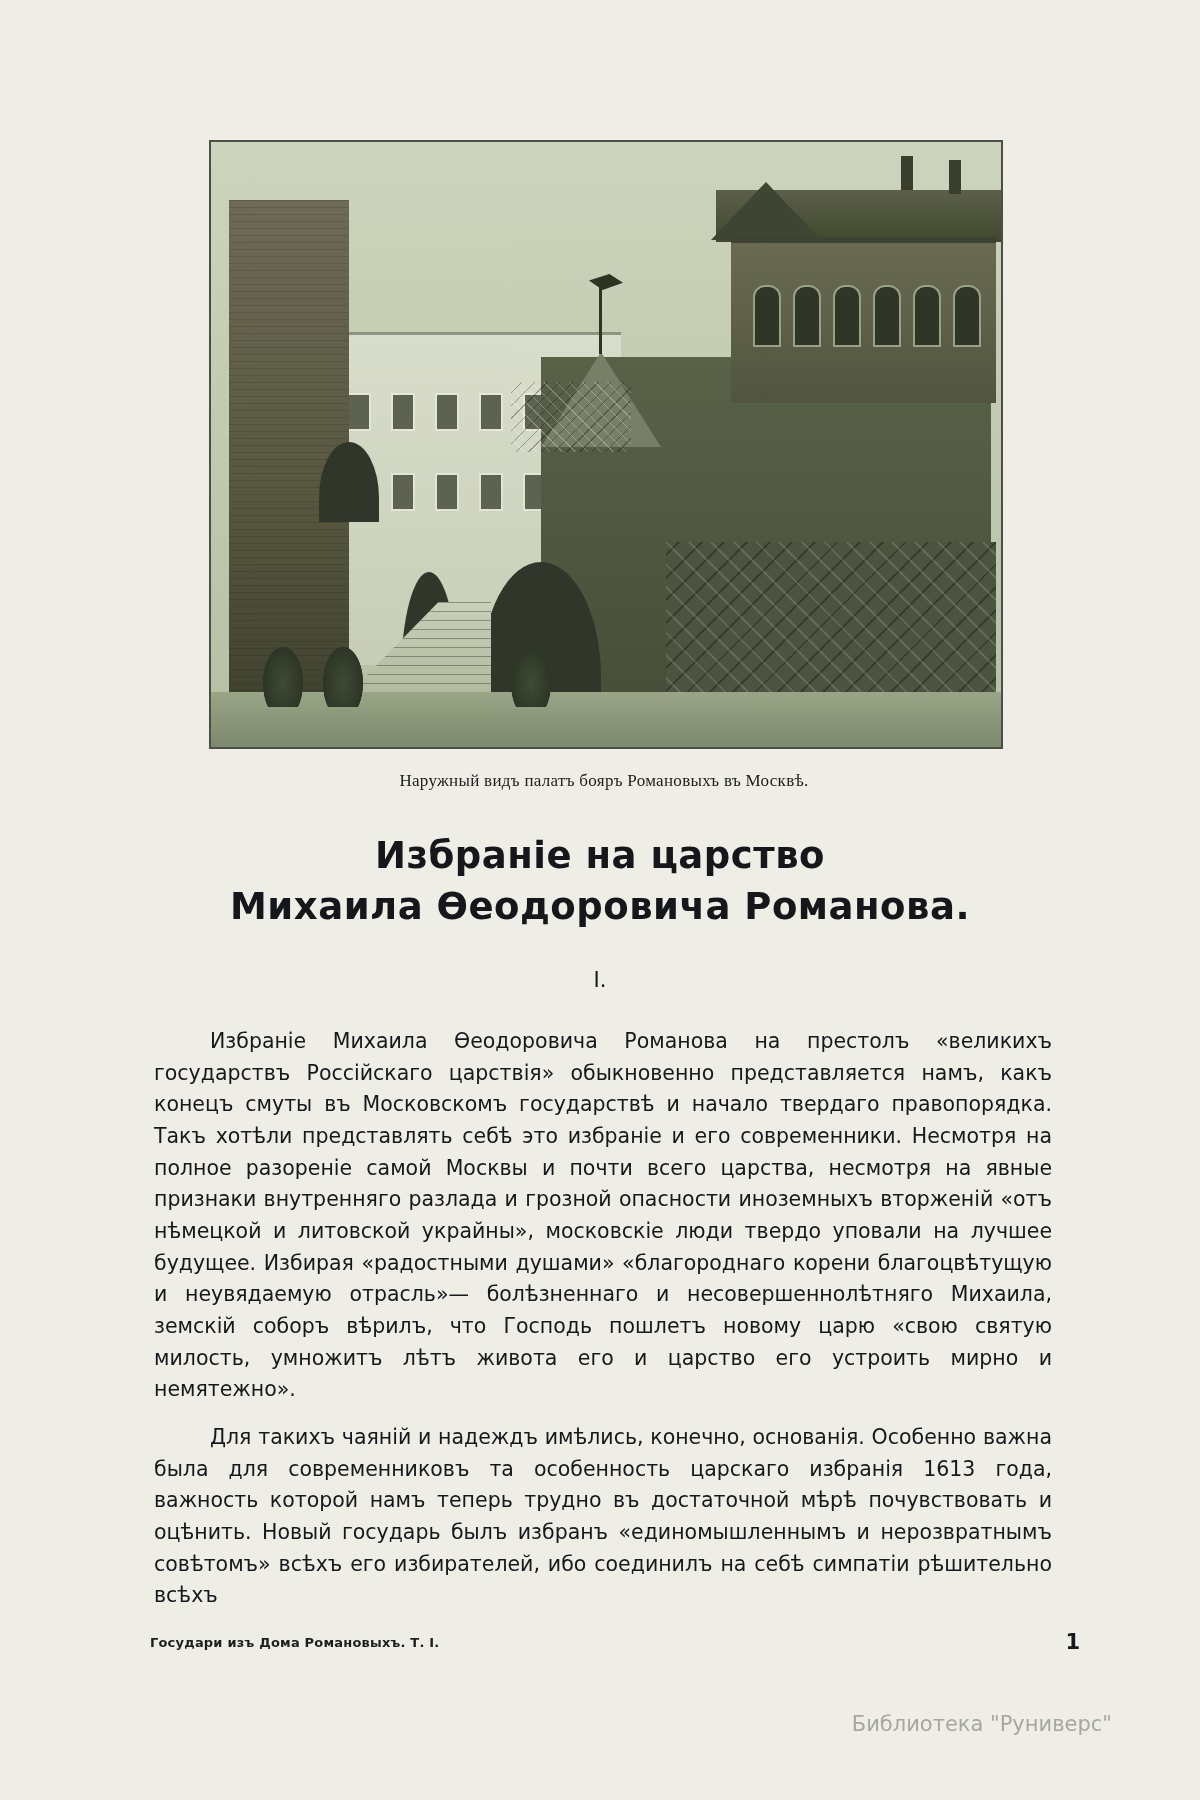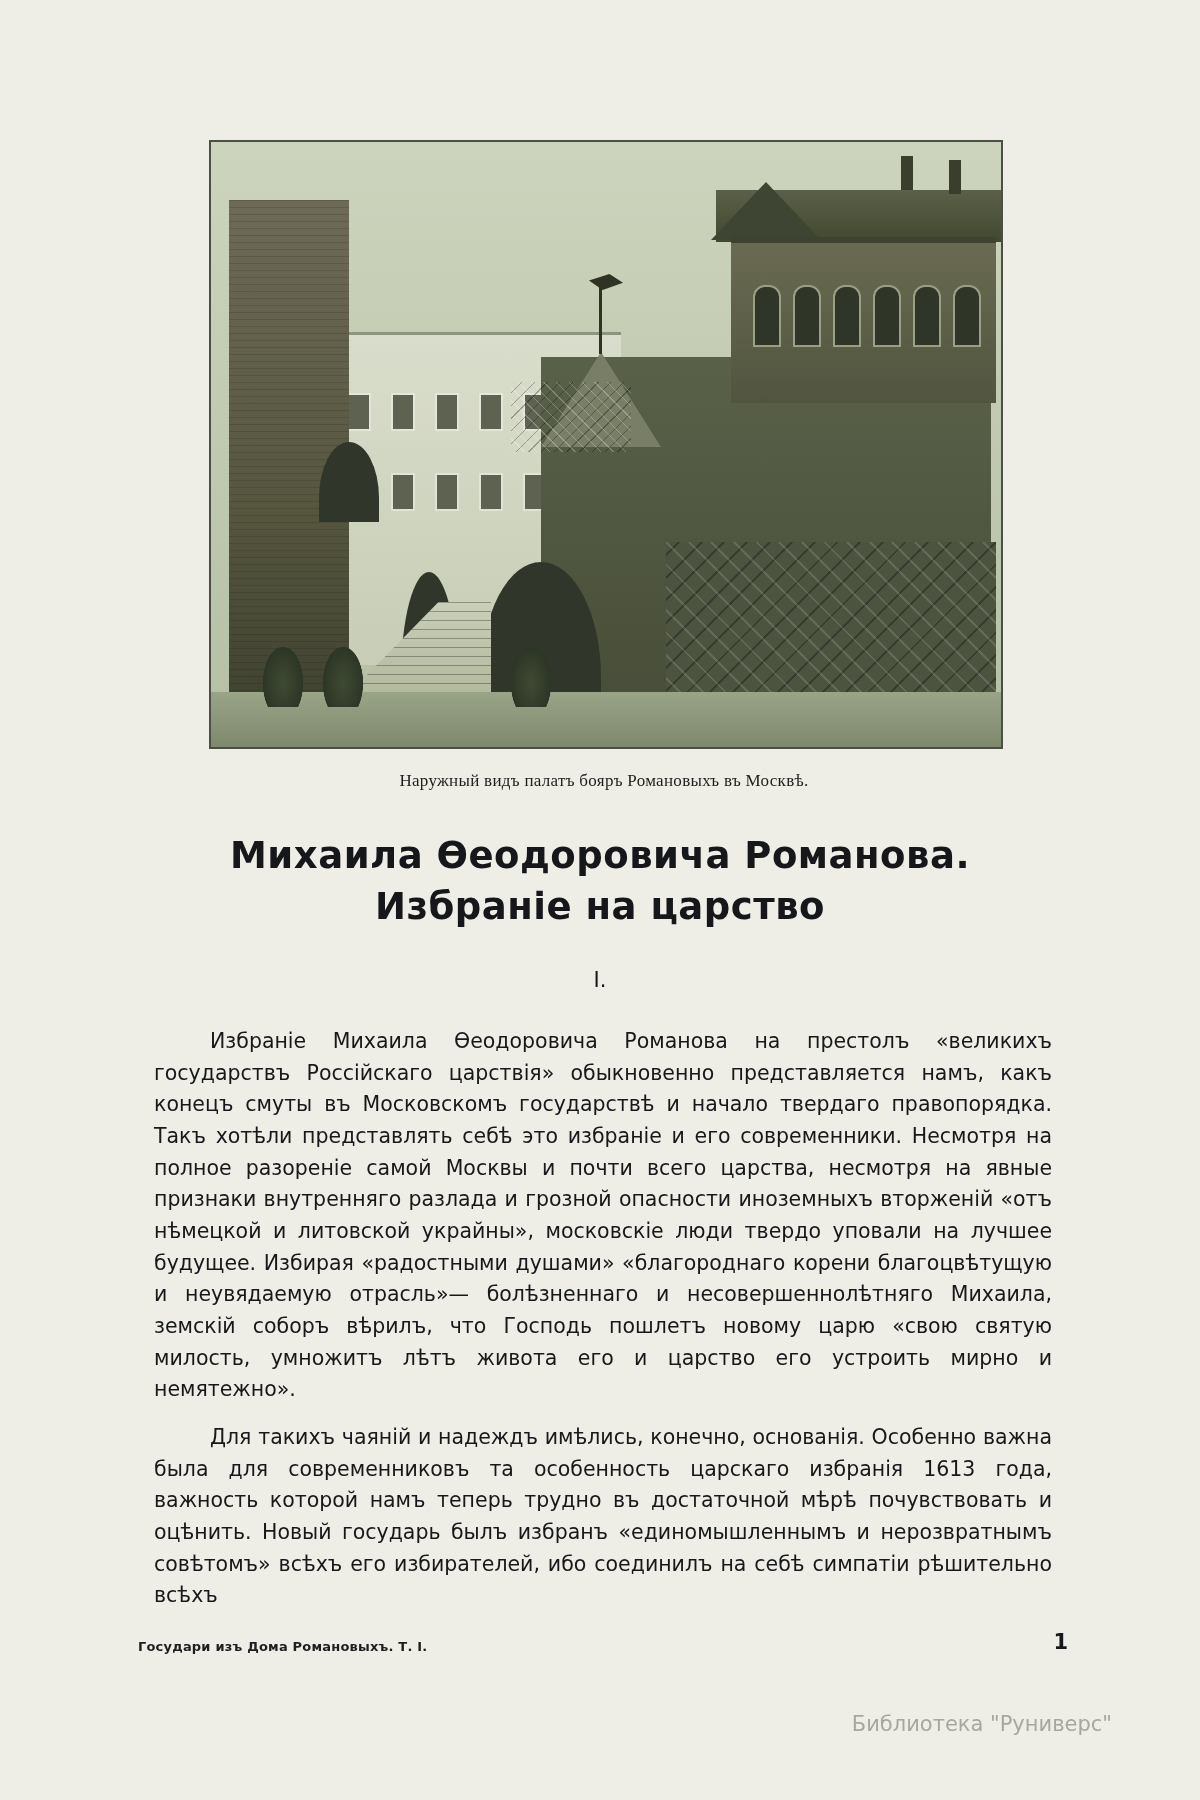--- a/index.html
+++ b/index.html
@@ -230,25 +230,25 @@
   }
   .body p {
     margin: 16px;
     text-indent: 56px;
   }
   .body p + p { margin-top: 2px; }
 
   
   .footer {
     position: absolute;
-    left: 138px;
+    left: 150px;
     top: 1630px;
     width: 930px;
     display: flex;
-    align-items: flex-end;
+    align-items: center;
     justify-content: space-between;
   }
   .running-title {
     font-family: "DejaVu Sans", sans-serif;
     font-weight: bold;
     font-size: 13px;
     color: #1c1e20;
     letter-spacing: .2px;
   }
   .page-number {
@@ -323,22 +323,22 @@
 
       <div class="ground"></div>
       <div class="shrub" style="left:52px;"></div>
       <div class="shrub" style="left:112px;"></div>
       <div class="shrub" style="left:300px;"></div>
     </div>
     <div class="caption">Наружный видъ палатъ бояръ Романовыхъ въ Москвѣ.</div>
   </div>
 
   <div class="title-block">
+    <div class="title-line">Избраніе на царство</div>
     <div class="title-line">Михаила Ѳеодоровича Романова.</div>
-    <div class="title-line">Избраніе на царство</div>
     <div class="section-num">I.</div>
   </div>
 
   <div class="body">
     <p>Избраніе Михаила Ѳеодоровича Романова на престолъ «великихъ государствъ Россійскаго царствія» обыкновенно представляется намъ, какъ конецъ смуты въ Московскомъ государствѣ и начало твердаго правопорядка. Такъ хотѣли представлять себѣ это избраніе и его современники. Несмотря на полное разореніе самой Москвы и почти всего царства, несмотря на явные признаки внутренняго разлада и грозной опасности иноземныхъ вторженій «отъ нѣмецкой и литовской украйны», московскіе люди твердо уповали на лучшее будущее. Избирая «радостными душами» «благороднаго корени благоцвѣтущую и неувядаемую отрасль»— болѣзненнаго и несовершеннолѣтняго Михаила, земскій соборъ вѣрилъ, что Господь пошлетъ новому царю «свою святую милость, умножитъ лѣтъ живота его и царство его устроить мирно и немятежно».</p>
     <p>Для такихъ чаяній и надеждъ имѣлись, конечно, основанія. Особенно важна была для современниковъ та особенность царскаго избранія 1613 года, важность которой намъ теперь трудно въ достаточной мѣрѣ почувствовать и оцѣнить. Новый государь былъ избранъ «единомышленнымъ и нерозвратнымъ совѣтомъ» всѣхъ его избирателей, ибо соединилъ на себѣ симпатіи рѣшительно всѣхъ</p>
   </div>
 
   <div class="footer">
     <div class="running-title">Государи изъ Дома Романовыхъ. Т. I.</div>

